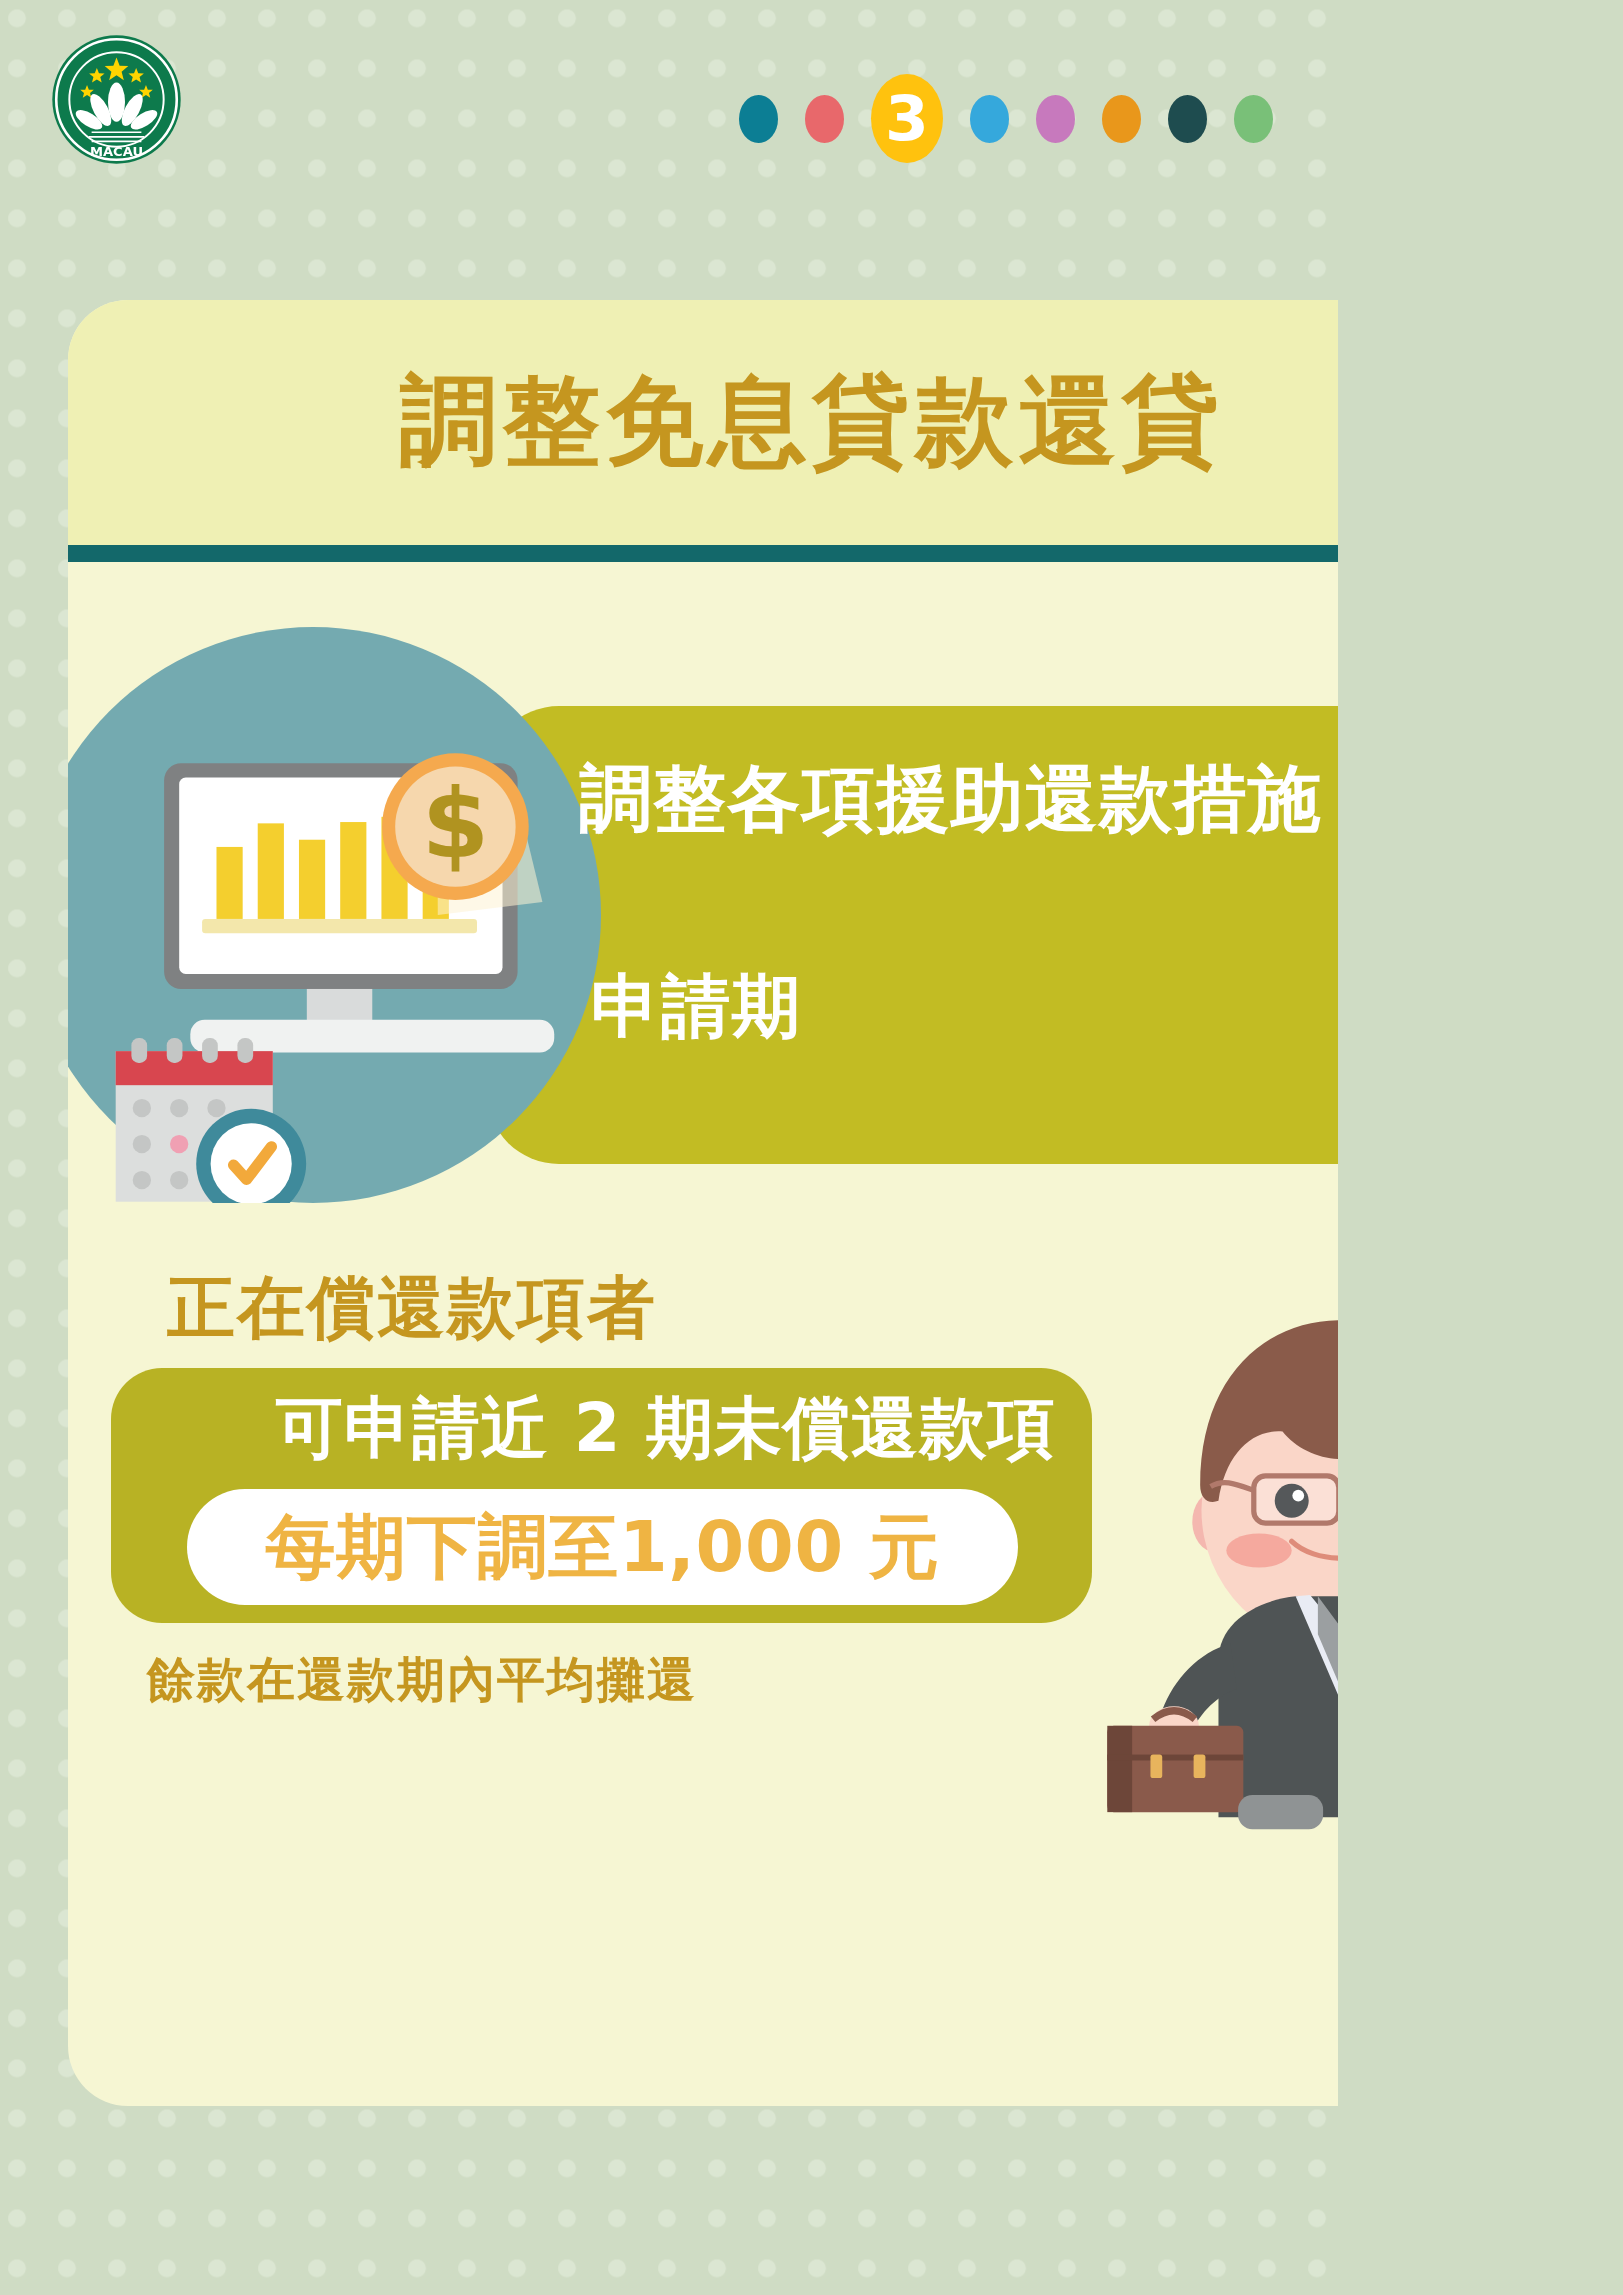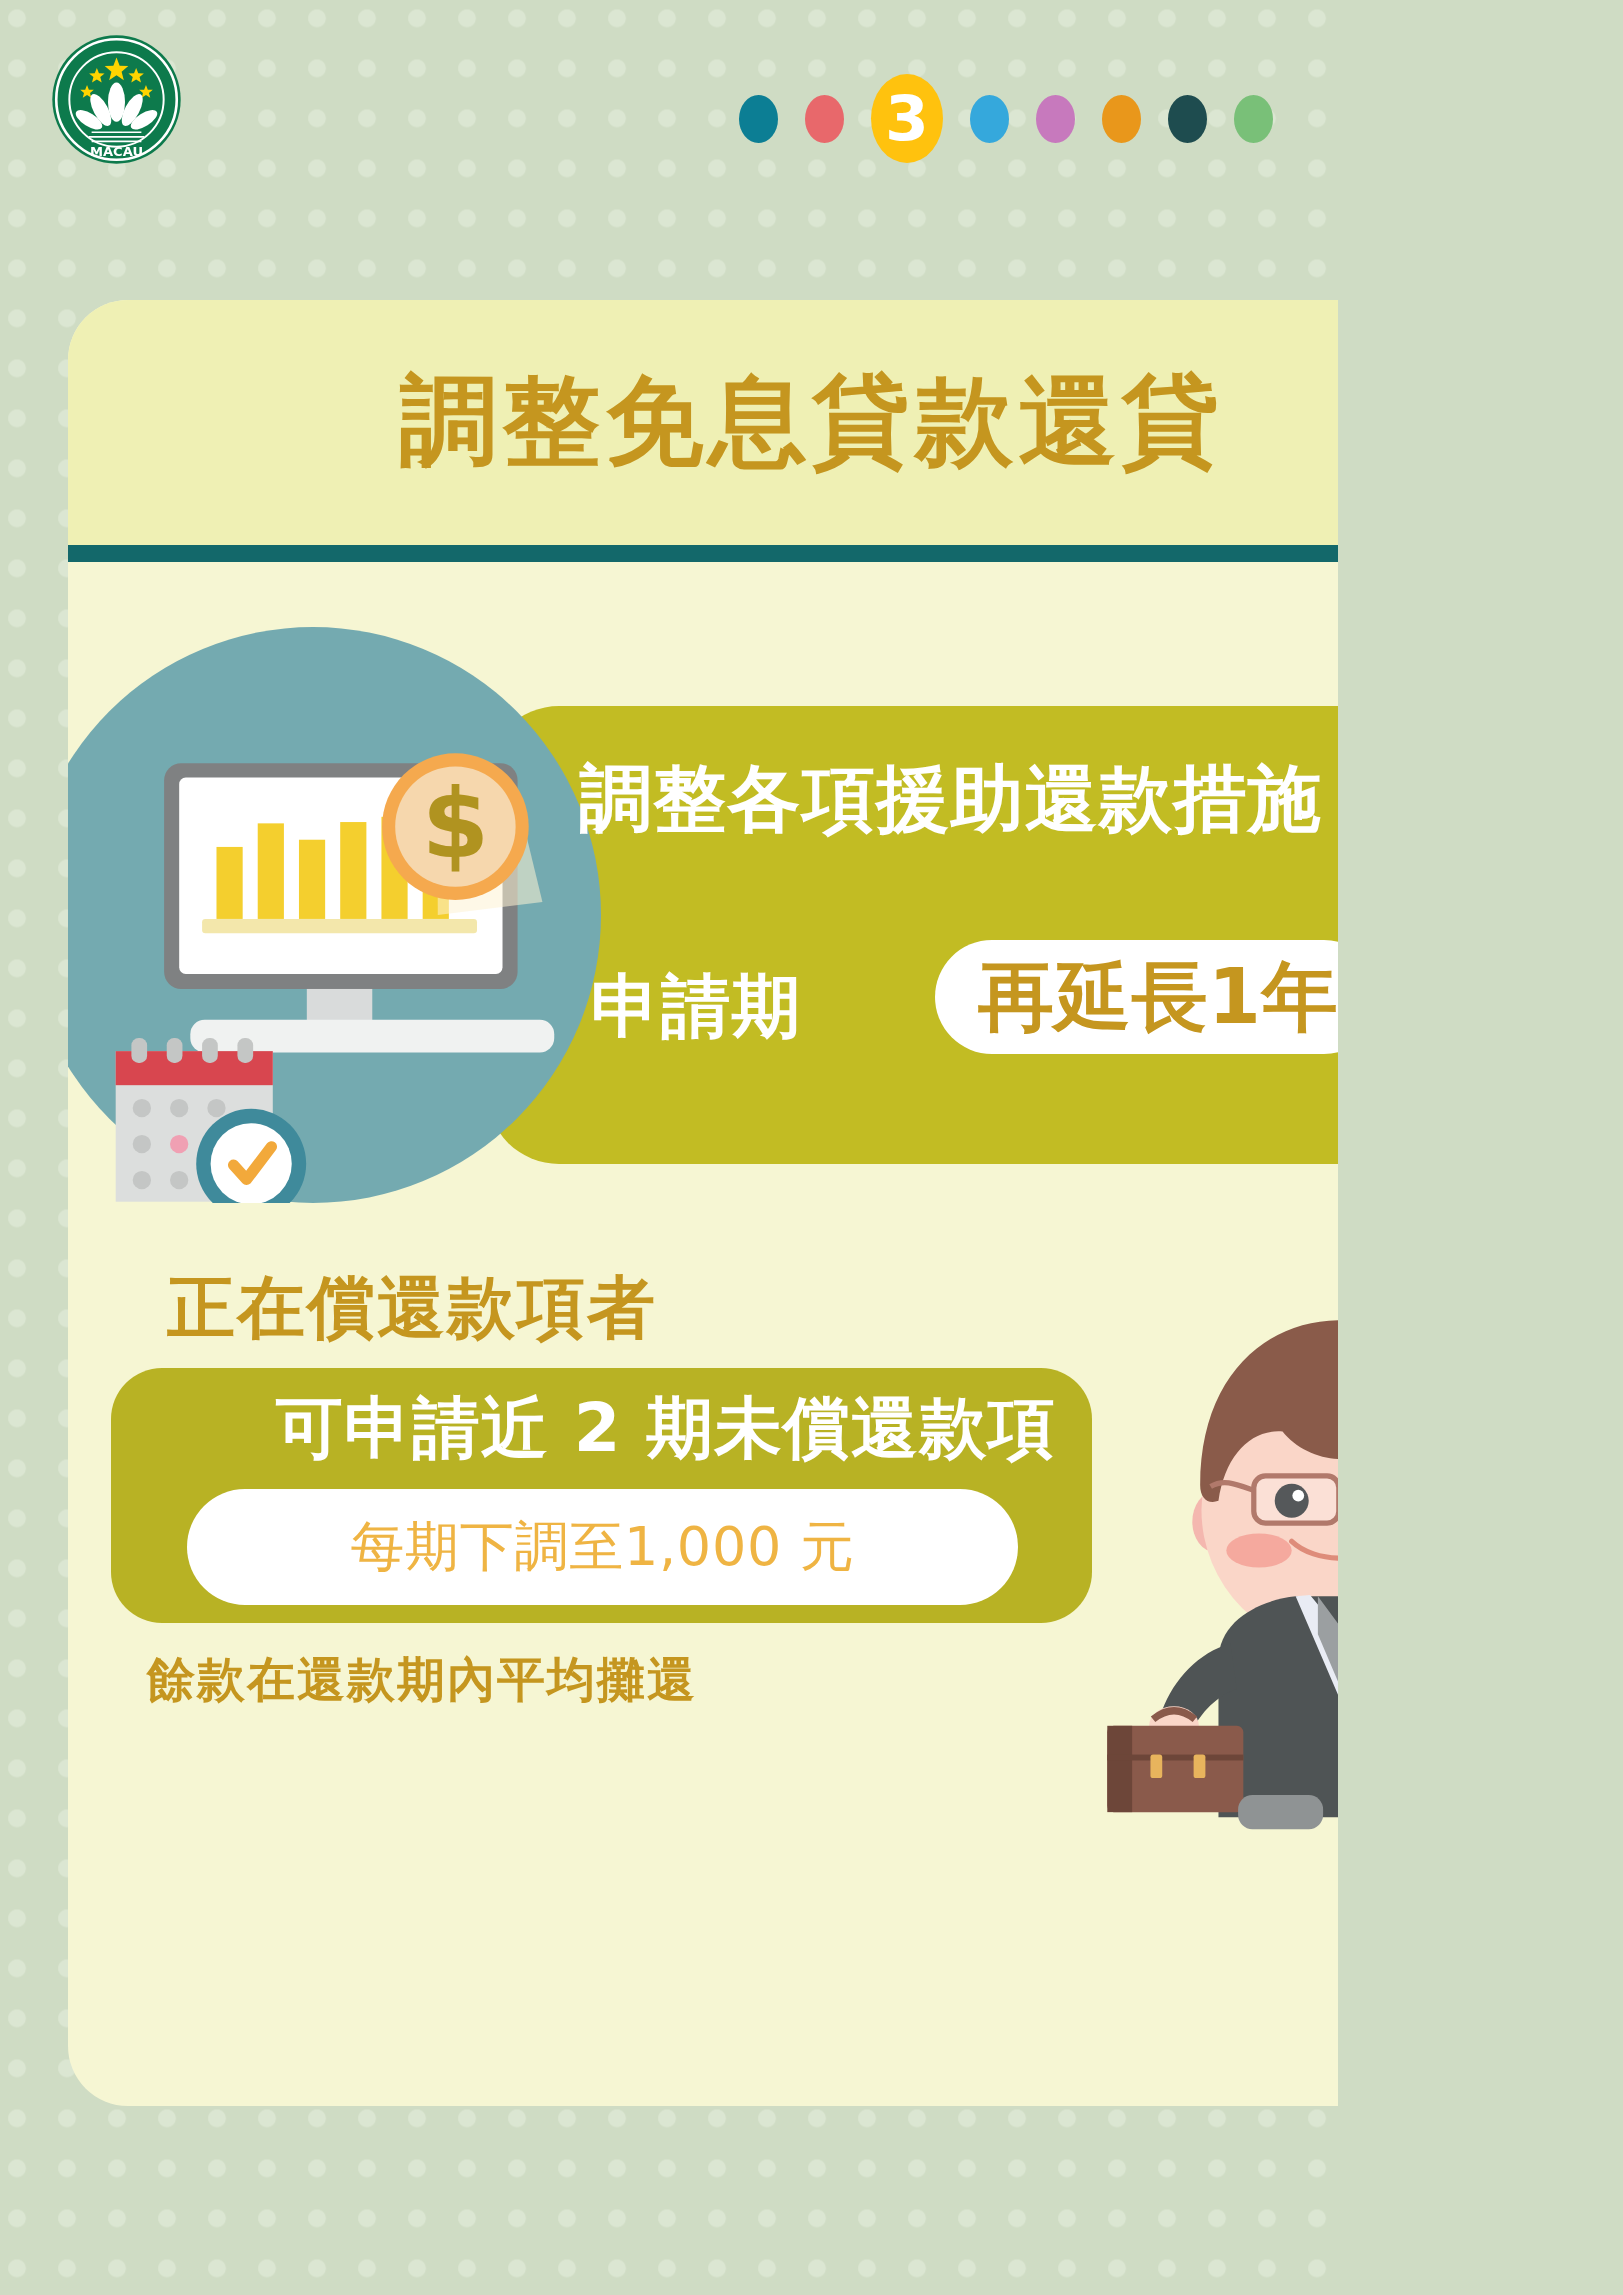--- a/index.html
+++ b/index.html
@@ -212,22 +212,22 @@
     top: 1189px;
     width: 831px;
     height: 116px;
     background: #ffffff;
     border-radius: 59px;
     display: flex;
     align-items: center;
     justify-content: center;
   }
   #pill-amount span {
-    font-size: 54px;
-    font-weight: 400;
+    font-size: 70px;
+    font-weight: 700;
     color: #efb443;
     letter-spacing: 0.7px;
     white-space: nowrap;
     line-height: 1;
     font-family: "DejaVu Sans", "Liberation Sans", sans-serif;
   }
   #closing-line {
     position: absolute;
     left: 79px;
     top: 1348px;
@@ -358,23 +358,20 @@
         <g>
           <circle cx="315" cy="820" r="84" fill="#3f8a9b"></circle>
           <circle cx="315" cy="820" r="62" fill="#ffffff"></circle>
           <path d="M288 822 l20 22 l38 -50" stroke="#f2a93b" stroke-width="17" fill="none" stroke-linecap="round" stroke-linejoin="round"></path>
         </g>
       </svg>
     </div>
 
     <div class="banner-line1">調整各項援助還款措施</div>
     <div class="banner-line2-label">申請期</div>
-    <div id="pill-extend">
-      <span>再延長1年</span>
-    </div>
 
     <div id="sub-heading">正在償還款項者</div>
 
     <div id="olive-box"></div>
     <div id="olive-box-line">可申請近 2 期未償還款項</div>
     <div id="pill-amount">
       <span>每期下調至1,000 元</span>
     </div>
     <div id="closing-line">餘款在還款期內平均攤還</div>
 

